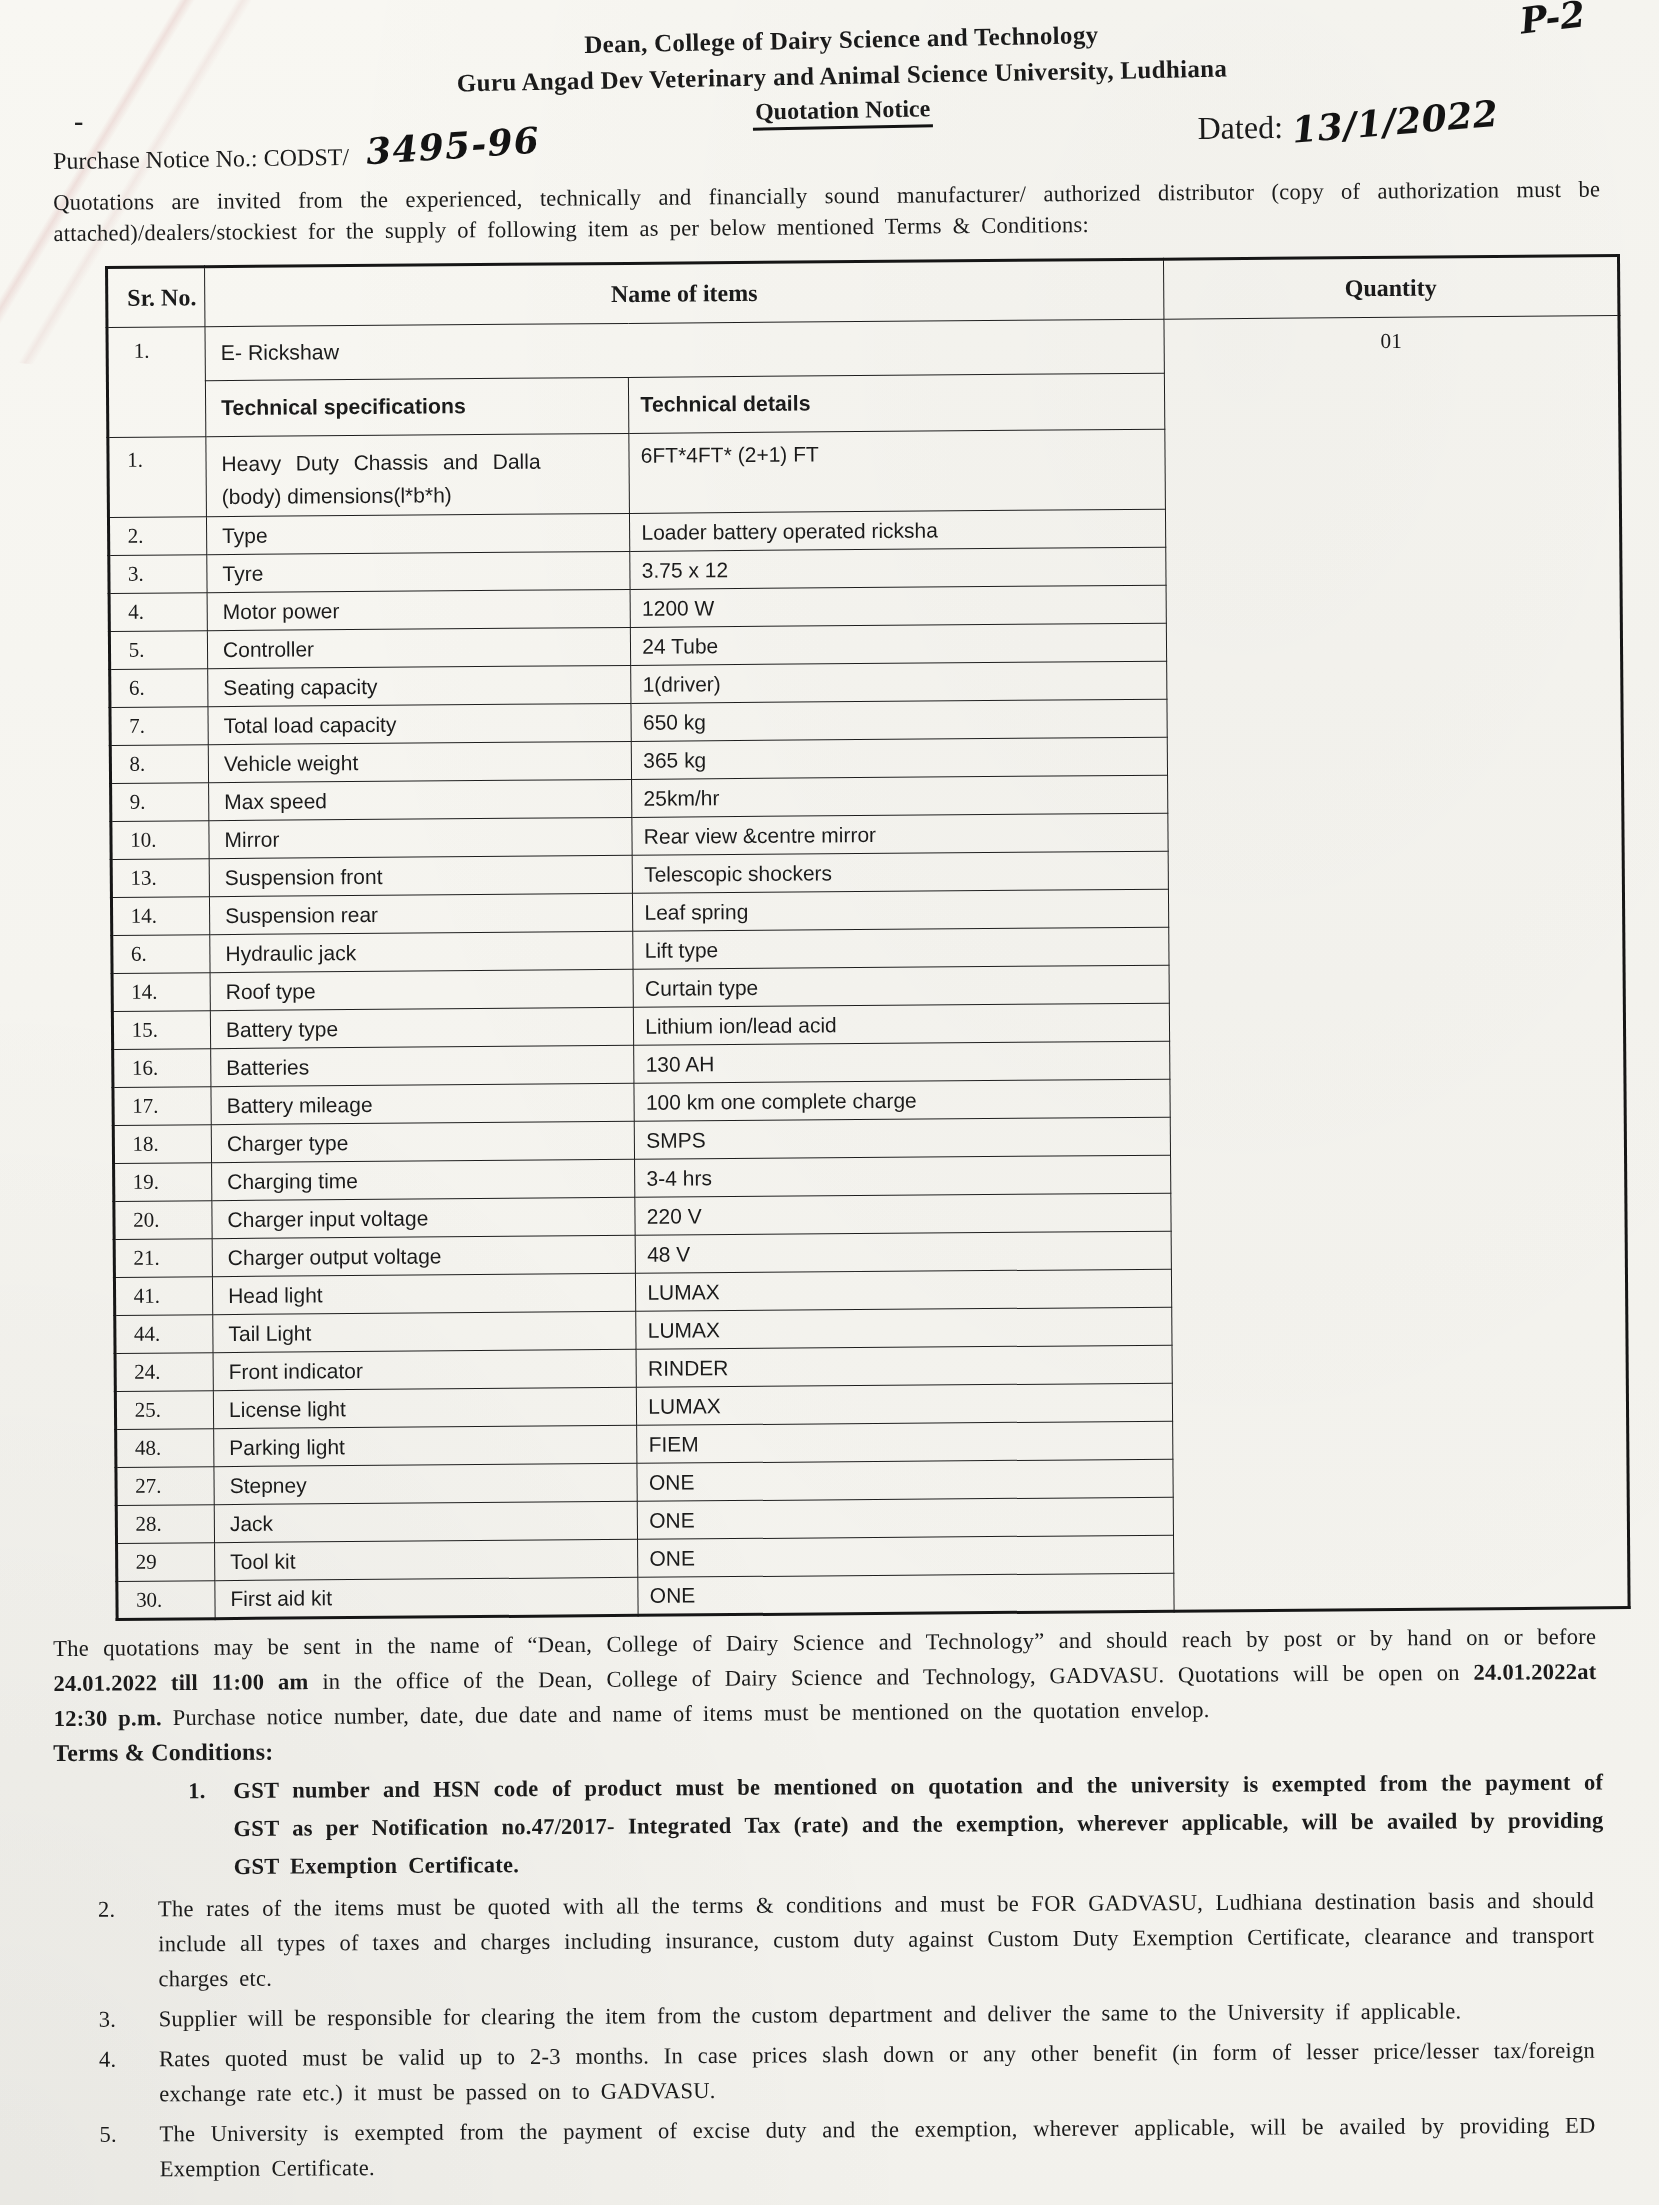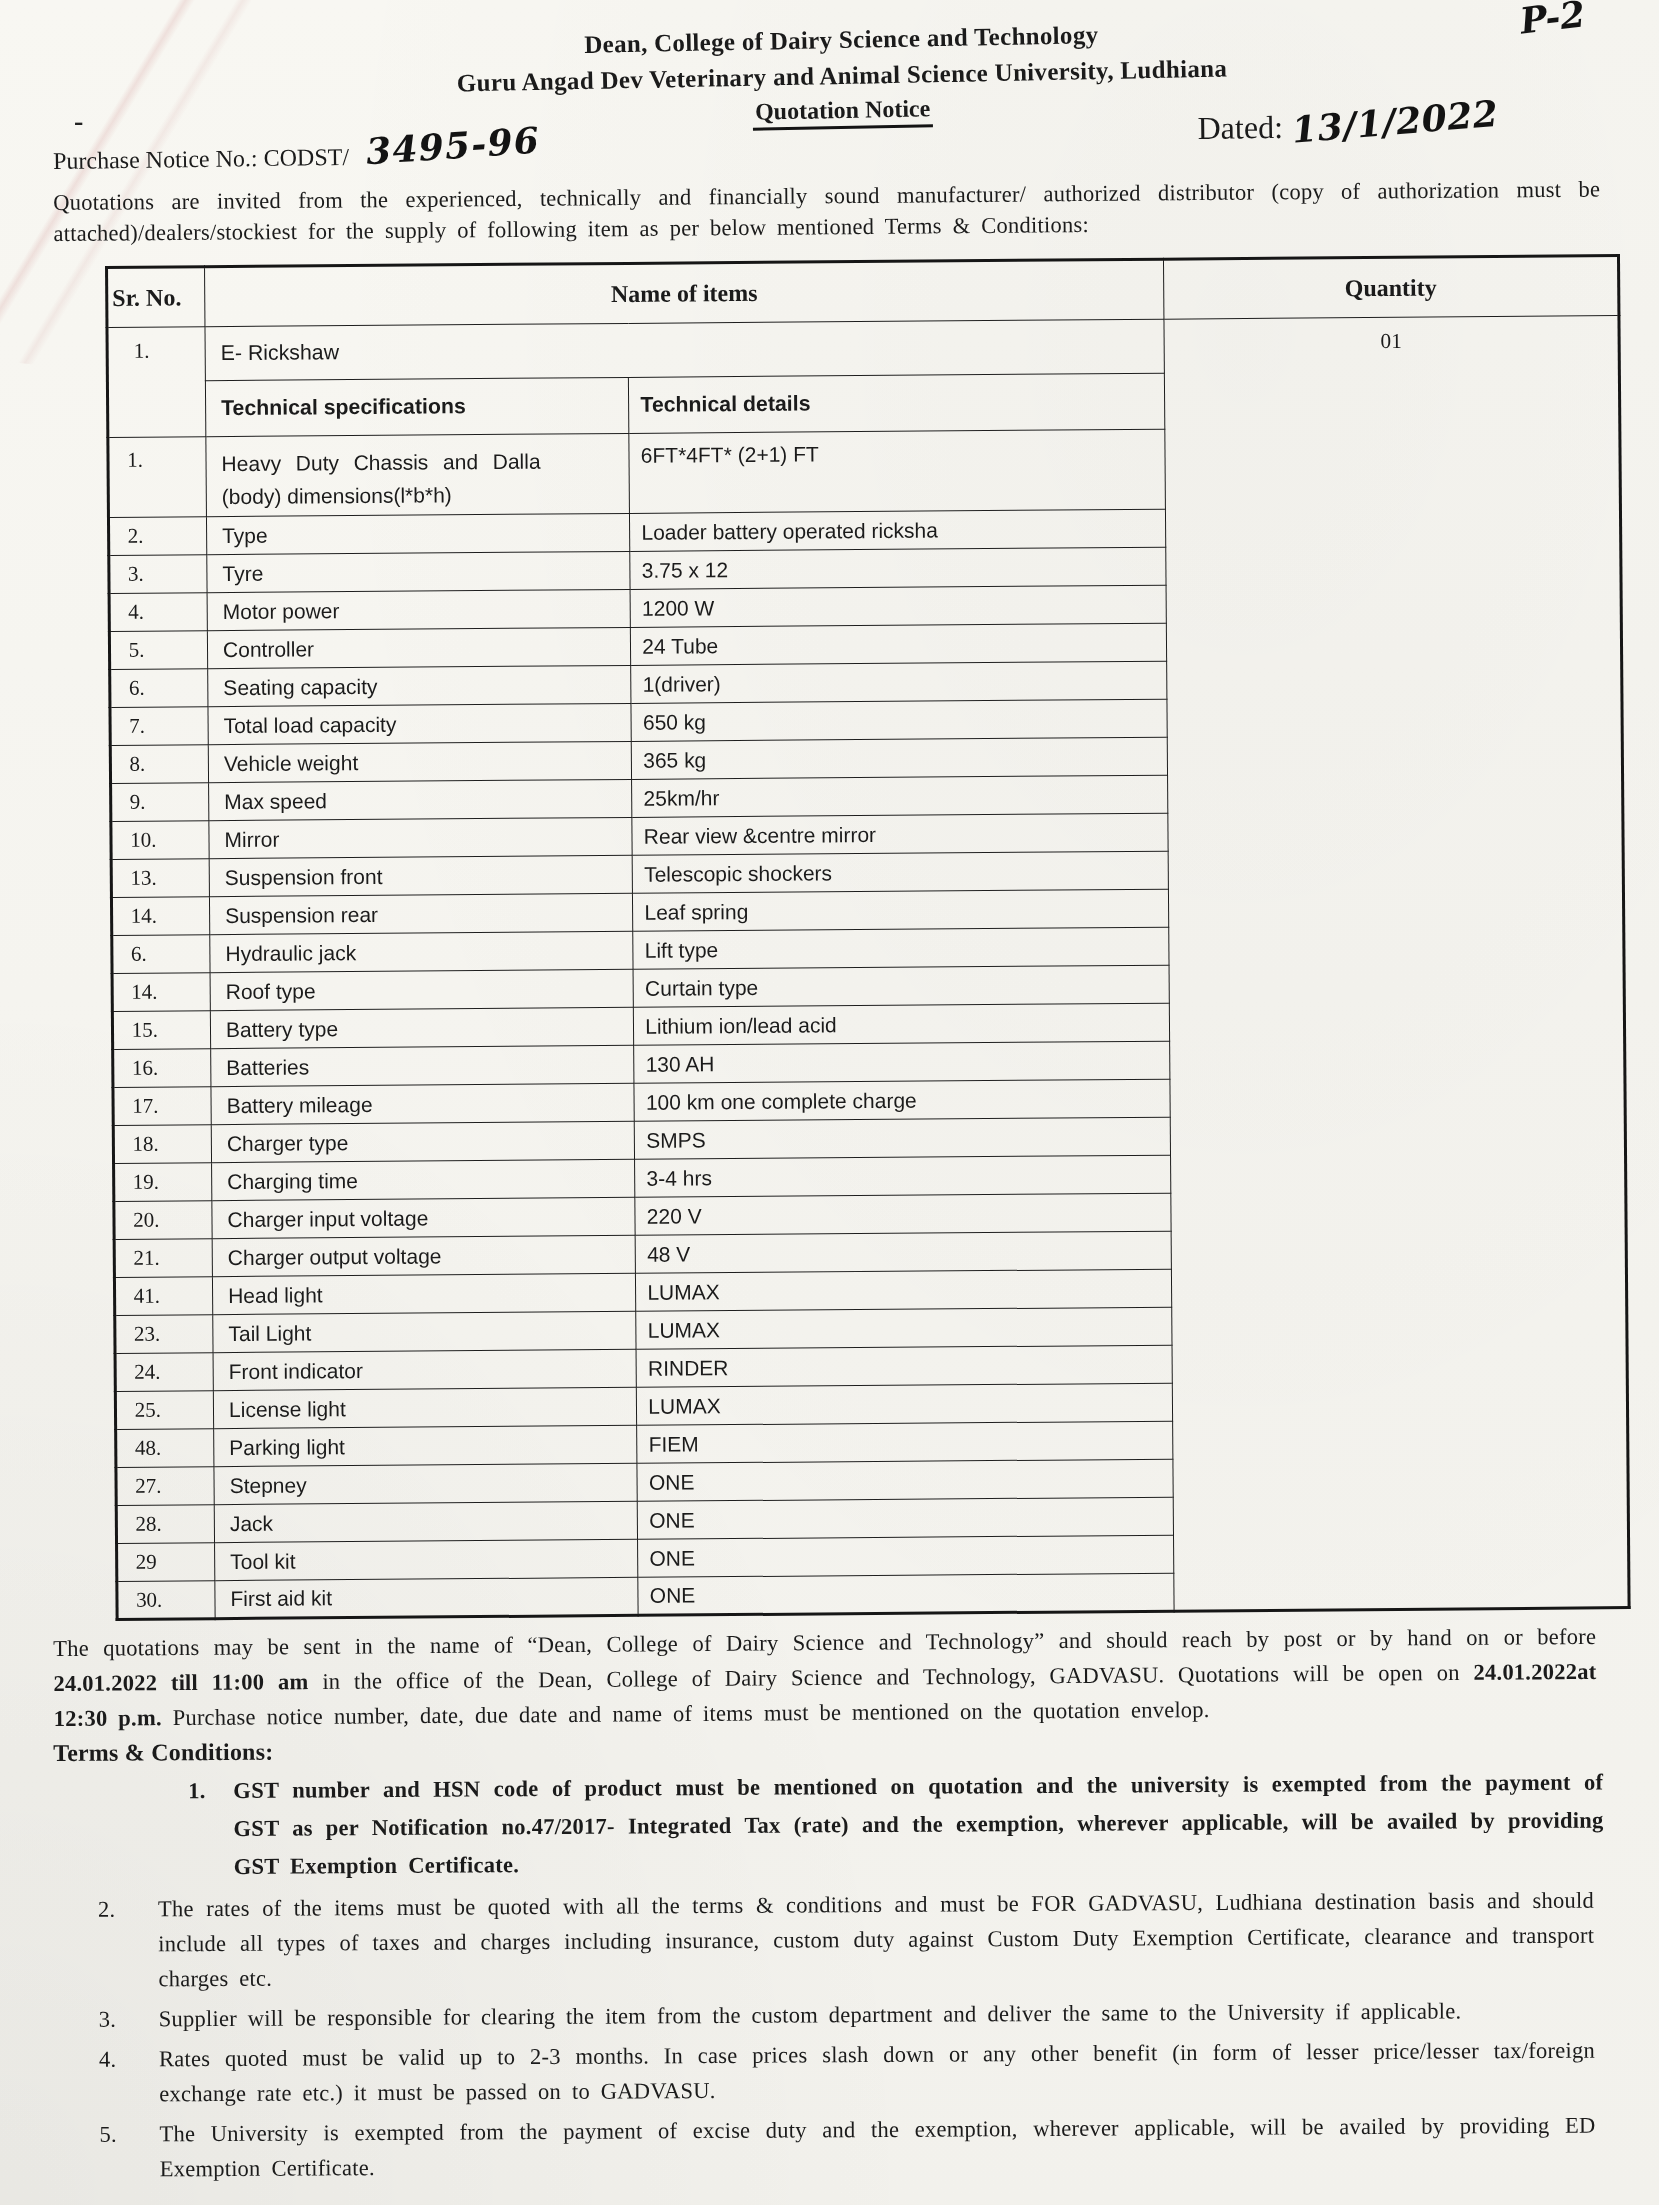--- a/index.html
+++ b/index.html
@@ -38,21 +38,21 @@
   .intro { margin-top:10px; font-size:22.6px; line-height:31px; text-align:justify;
     word-spacing:5px; letter-spacing:0.2px; padding-right:31px;
     transform:rotate(-0.5deg); transform-origin:left top; }
 
   .table-wrap { margin-top:16.3px; margin-left:52px; transform:rotate(-0.45deg); transform-origin:left top; }
   table { border-collapse:collapse; width:1513px; table-layout:fixed; border:3.1px solid #161616; background:transparent; }
   col.c-sr { width:98px; } col.c-spec { width:423px; } col.c-det { width:536px; } col.c-qty { width:455px; }
   th, td { border:1.9px solid #1e1e1e; vertical-align:middle; }
   .hdr-row { height:60px; }
   .hdr-row th { font-size:24px; font-weight:bold; font-family:"Liberation Serif", serif; text-align:center; }
-  th.th-sr { text-align:left; padding-left:4px; }
+  th.th-sr { text-align:left; padding-left:19px; }
   .item-row { height:54px; }
   .item-row td { font-family:"Liberation Sans", sans-serif; font-size:21.3px; }
   .sr-item { vertical-align:top; padding:11.3px 0 0 25px; font-family:"Liberation Serif", serif !important; font-size:21.3px; }
   .item-name { padding-left:15px; }
   .qty-cell { vertical-align:top; text-align:center; padding-top:11.3px;
     font-family:"Liberation Serif", serif !important; font-size:22.6px; }
   .sub-row { height:56px; }
   .sub-row td { font-family:"Liberation Sans", sans-serif; font-size:21.3px; font-weight:bold; }
   .sub-spec { padding-left:15px; } .sub-det { padding-left:11.3px; }
   tbody tr.data-row { height:38px; }
@@ -234,21 +234,21 @@
     <td class="sr">21.</td>
     <td class="spec">Charger output voltage</td>
     <td class="detail">48 V</td>
   </tr>
           <tr class="data-row">
     <td class="sr">41.</td>
     <td class="spec">Head light</td>
     <td class="detail">LUMAX</td>
   </tr>
           <tr class="data-row">
-    <td class="sr">23.</td>
+    <td class="sr">44.</td>
     <td class="spec">Tail Light</td>
     <td class="detail">LUMAX</td>
   </tr>
           <tr class="data-row">
     <td class="sr">24.</td>
     <td class="spec">Front indicator</td>
     <td class="detail">RINDER</td>
   </tr>
           <tr class="data-row">
     <td class="sr">25.</td>

